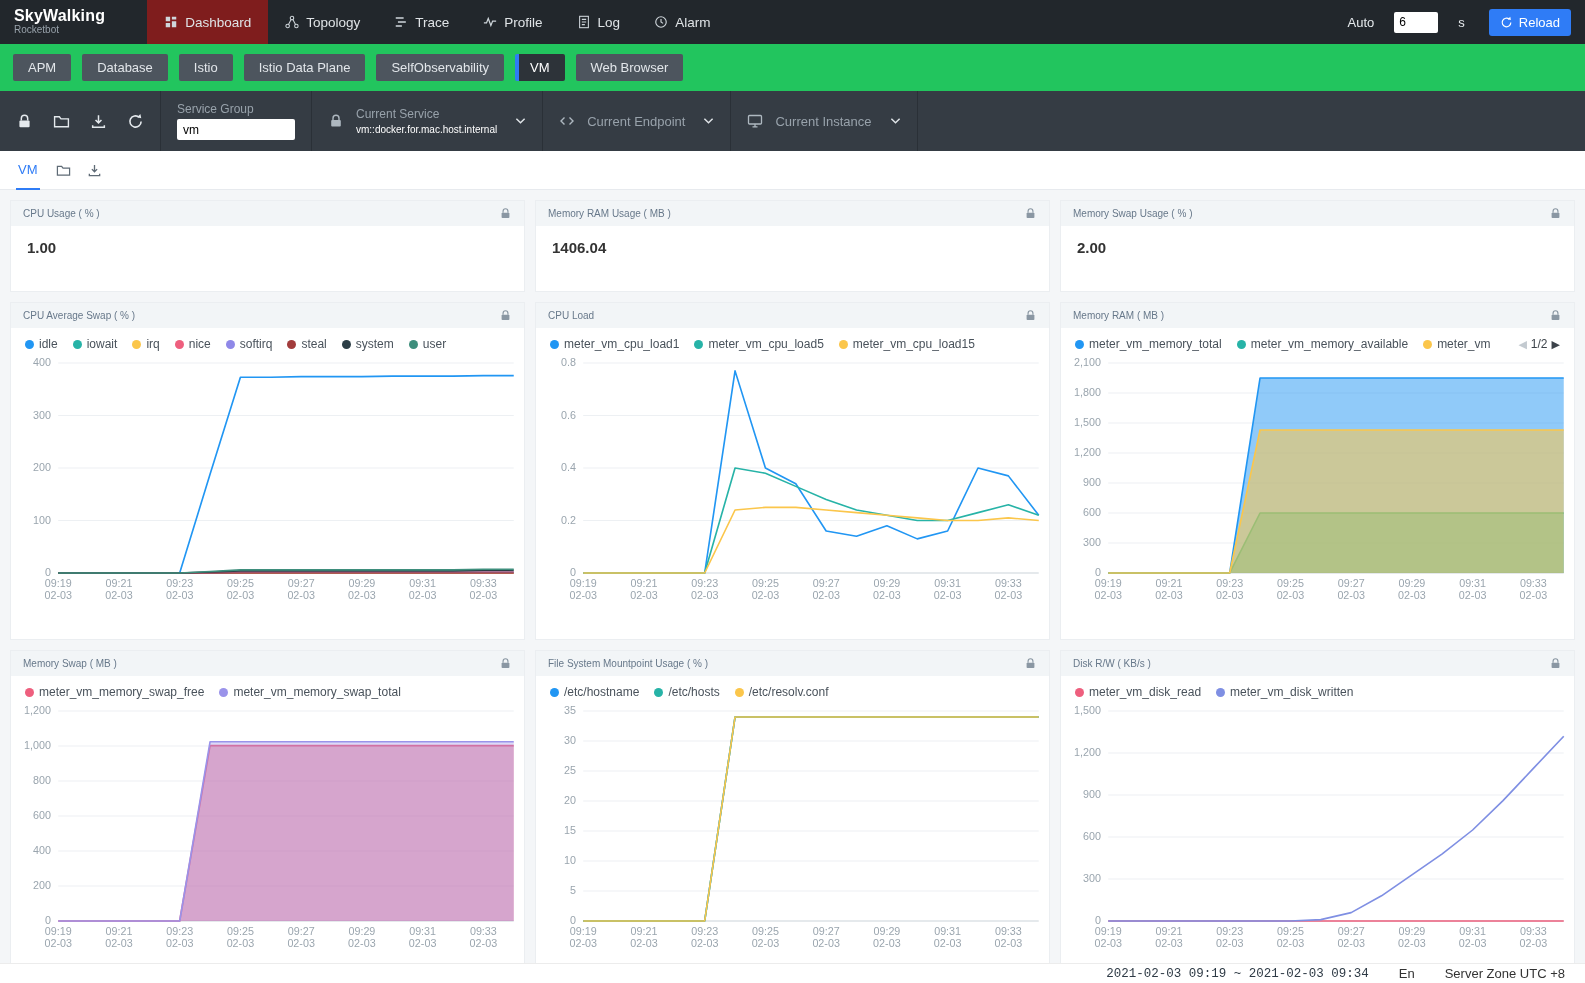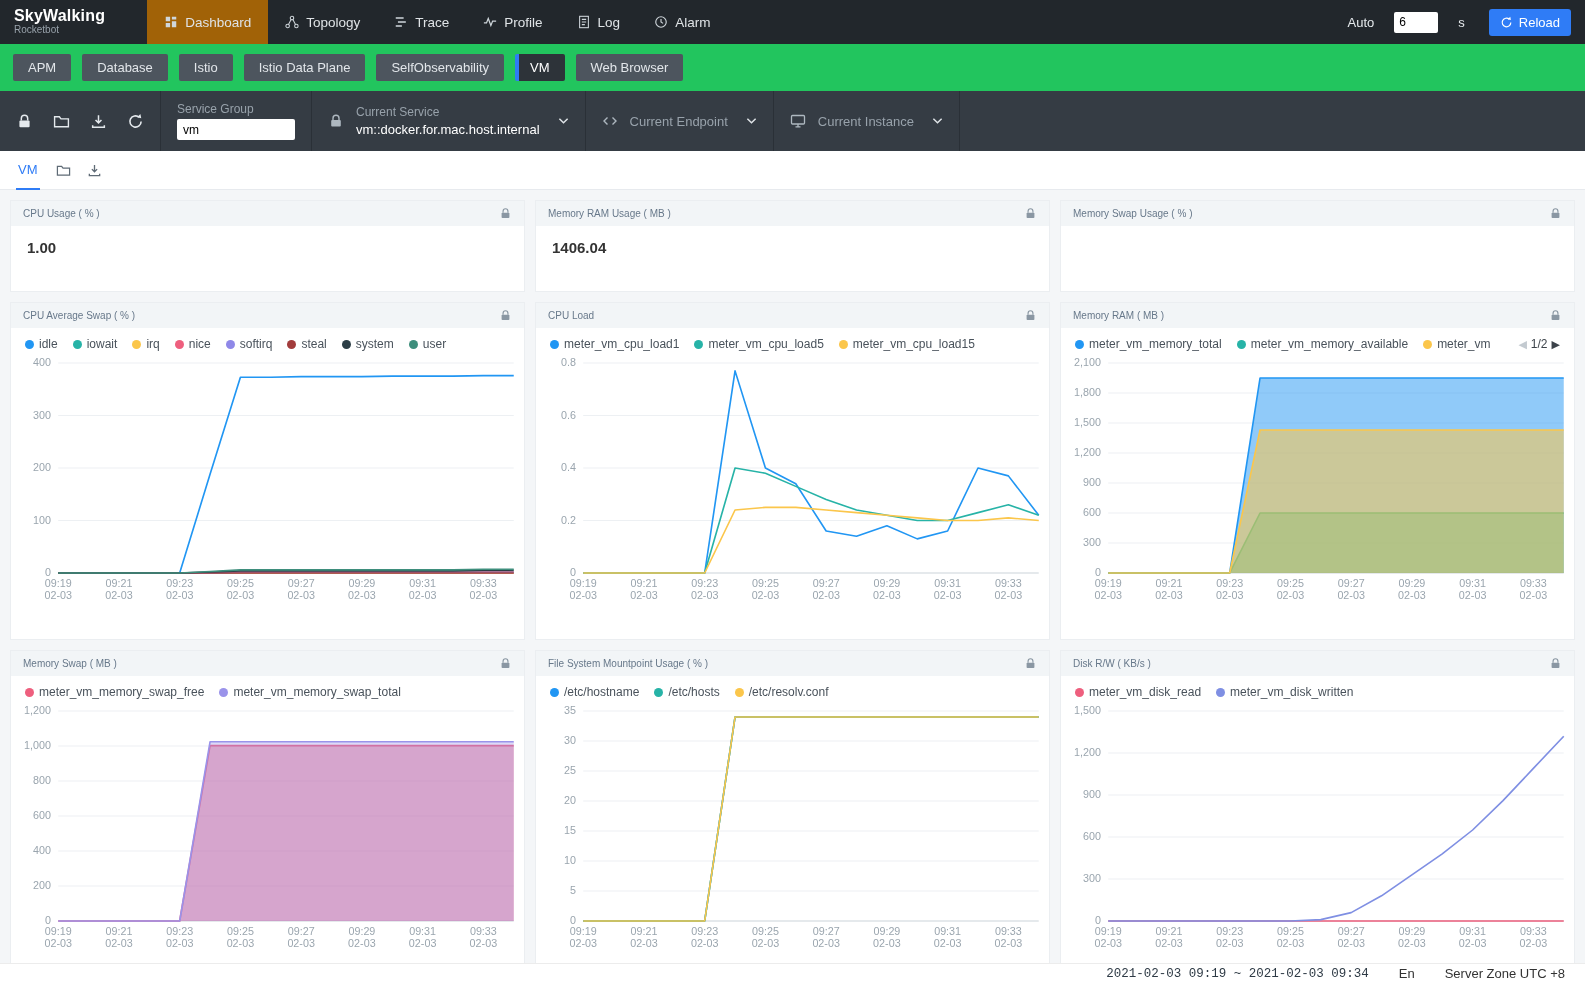--- a/index.html
+++ b/index.html
@@ -12,42 +12,42 @@
   .icon { display:inline-flex; align-items:center; justify-content:center; }
   .icon svg { width:100%; height:100%; display:block; }
 
   
   .navbar { height:44px; background:#22272c; display:flex; align-items:center; padding:0 14px; color:#fff; }
   .logo { margin-right:42px; line-height:1.05; cursor:pointer; }
   .logo-title { font-size:16px; font-weight:bold; letter-spacing:.2px; }
   .logo-sub { font-size:10px; color:#97a1aa; }
   .nav-items { display:flex; height:44px; }
   .nav-item { display:flex; align-items:center; gap:7px; padding:0 17px; font-size:13.5px; color:#dfe3e6; cursor:pointer; }
-  .nav-item.active { background:#a16207;align-items:center; }
+  .nav-item.active { background:#7f1d1d;align-items:center; }
   .nav-item .icon { width:14px; height:14px; color:#cfd6db; }
   .nav-right { margin-left:auto; display:flex; align-items:center; gap:20px; font-size:13px; }
   .auto-label { color:#e6eaed; }
   .auto-input { width:44px; height:21px; border:none; border-radius:2px; padding:0 5px; font-size:12px; font-family:"Liberation Sans",sans-serif; }
   .auto-unit { color:#e6eaed; margin-right:4px; }
   .reload-btn { background:#2f7cf6; border:none; color:#fff; height:27px; padding:0 11px; border-radius:3px; font-size:13px; display:flex; align-items:center; gap:6px; cursor:pointer; font-family:"Liberation Sans",sans-serif; }
   .reload-btn .icon { width:13px; height:13px; color:#fff; }
 
   
   .template-bar { height:47px; background:#22c55e; display:flex; align-items:center; gap:11px; padding:0 13px; }
   .chip { background:#4d555e; color:#e2e6ea; font-size:13px; padding:6px 15px; border-radius:2px; cursor:pointer; white-space:nowrap; }
   .chip.active { background:#2d3339; color:#fff; border-left:4px solid #2f7cf6; padding-left:11px; }
 
   
   .toolbar { height:60px; background:#353c44; display:flex; align-items:stretch; color:#fff; }
   .tb-section { display:flex; align-items:center; gap:12px; padding:0 16px; border-right:1px solid #2a3037; cursor:pointer; }
   .tb-icons { gap:20px; cursor:default; }
   .tb-icons .icon { width:17px; height:17px; color:#e4e9ed; cursor:pointer; }
   .tb-col { display:flex; flex-direction:column; justify-content:center; gap:3px; }
   .tb-label { font-size:12px; color:#98a2ab; }
-  .tb-value { font-size:13px; color:#fff; }
+  .tb-value { font-size:10px; color:#fff; }
   .sg-input { width:118px; height:21px; border:none; border-radius:2px; font-size:12px; padding:0 6px; font-family:"Liberation Sans",sans-serif; }
   .tb-sel-icon { width:16px; height:16px; color:#aeb8c0; }
   .tb-chevron { width:11px; height:8px; color:#dfe4e8; margin-left:6px; }
   .tb-single-label { font-size:13px; color:#98a2ab; }
 
   
   .page-tab-bar { height:39px; background:#fff; border-bottom:1px solid #e7eaee; display:flex; align-items:center; gap:16px; padding:0 16px; }
   .page-tab { color:#2f7cf6; font-size:13px; height:39px; line-height:37px; border-bottom:2px solid #2f7cf6; padding:0 2px; cursor:pointer; }
   .pt-icon { width:15px; height:15px; color:#5f6b76; cursor:pointer; }
 
@@ -281,20 +281,21 @@
     <div class="card stat">
       <div class="card-header">
         <span class="card-title">Memory Swap Usage ( % )</span>
         <span class="icon card-lock">
           <svg viewBox="0 0 16 16">
             <path d="M5 7V5.2a3 3 0 0 1 6 0V7" fill="none" stroke="currentColor" stroke-width="1.4"></path>
             <rect x="3.2" y="7" width="9.6" height="6.5" rx="1" fill="currentColor"></rect>
           </svg>
         </span>
       </div>
+      <div class="stat-value">2.00</div>
     </div>
     <div class="card chart-card">
       <div class="card-header">
         <span class="card-title">CPU Average Swap ( % )</span>
         <span class="icon card-lock">
           <svg viewBox="0 0 16 16">
             <path d="M5 7V5.2a3 3 0 0 1 6 0V7" fill="none" stroke="currentColor" stroke-width="1.4"></path>
             <rect x="3.2" y="7" width="9.6" height="6.5" rx="1" fill="currentColor"></rect>
           </svg>
         </span>

